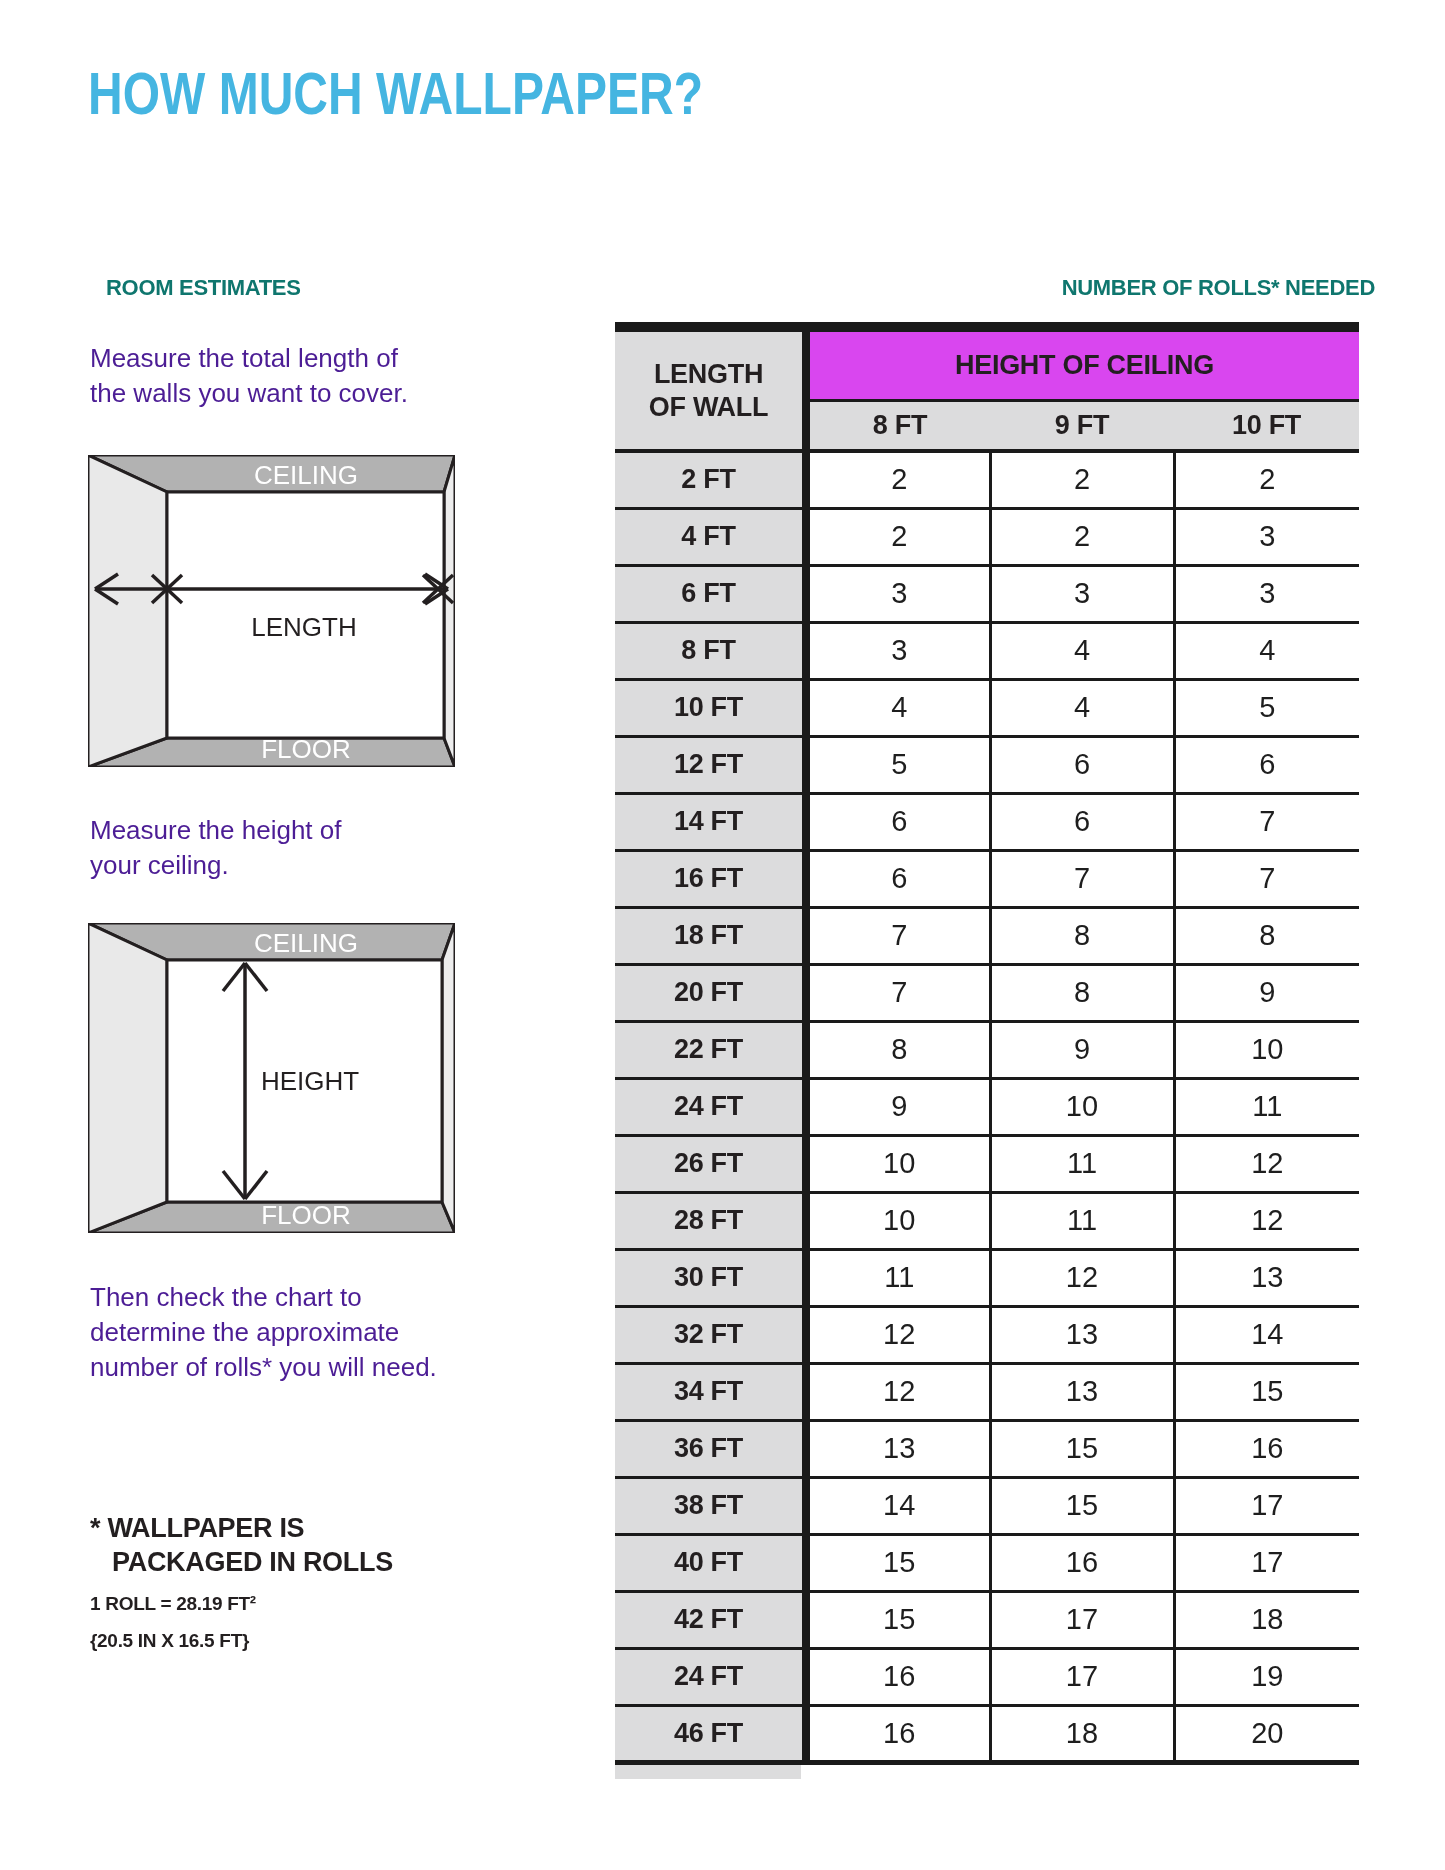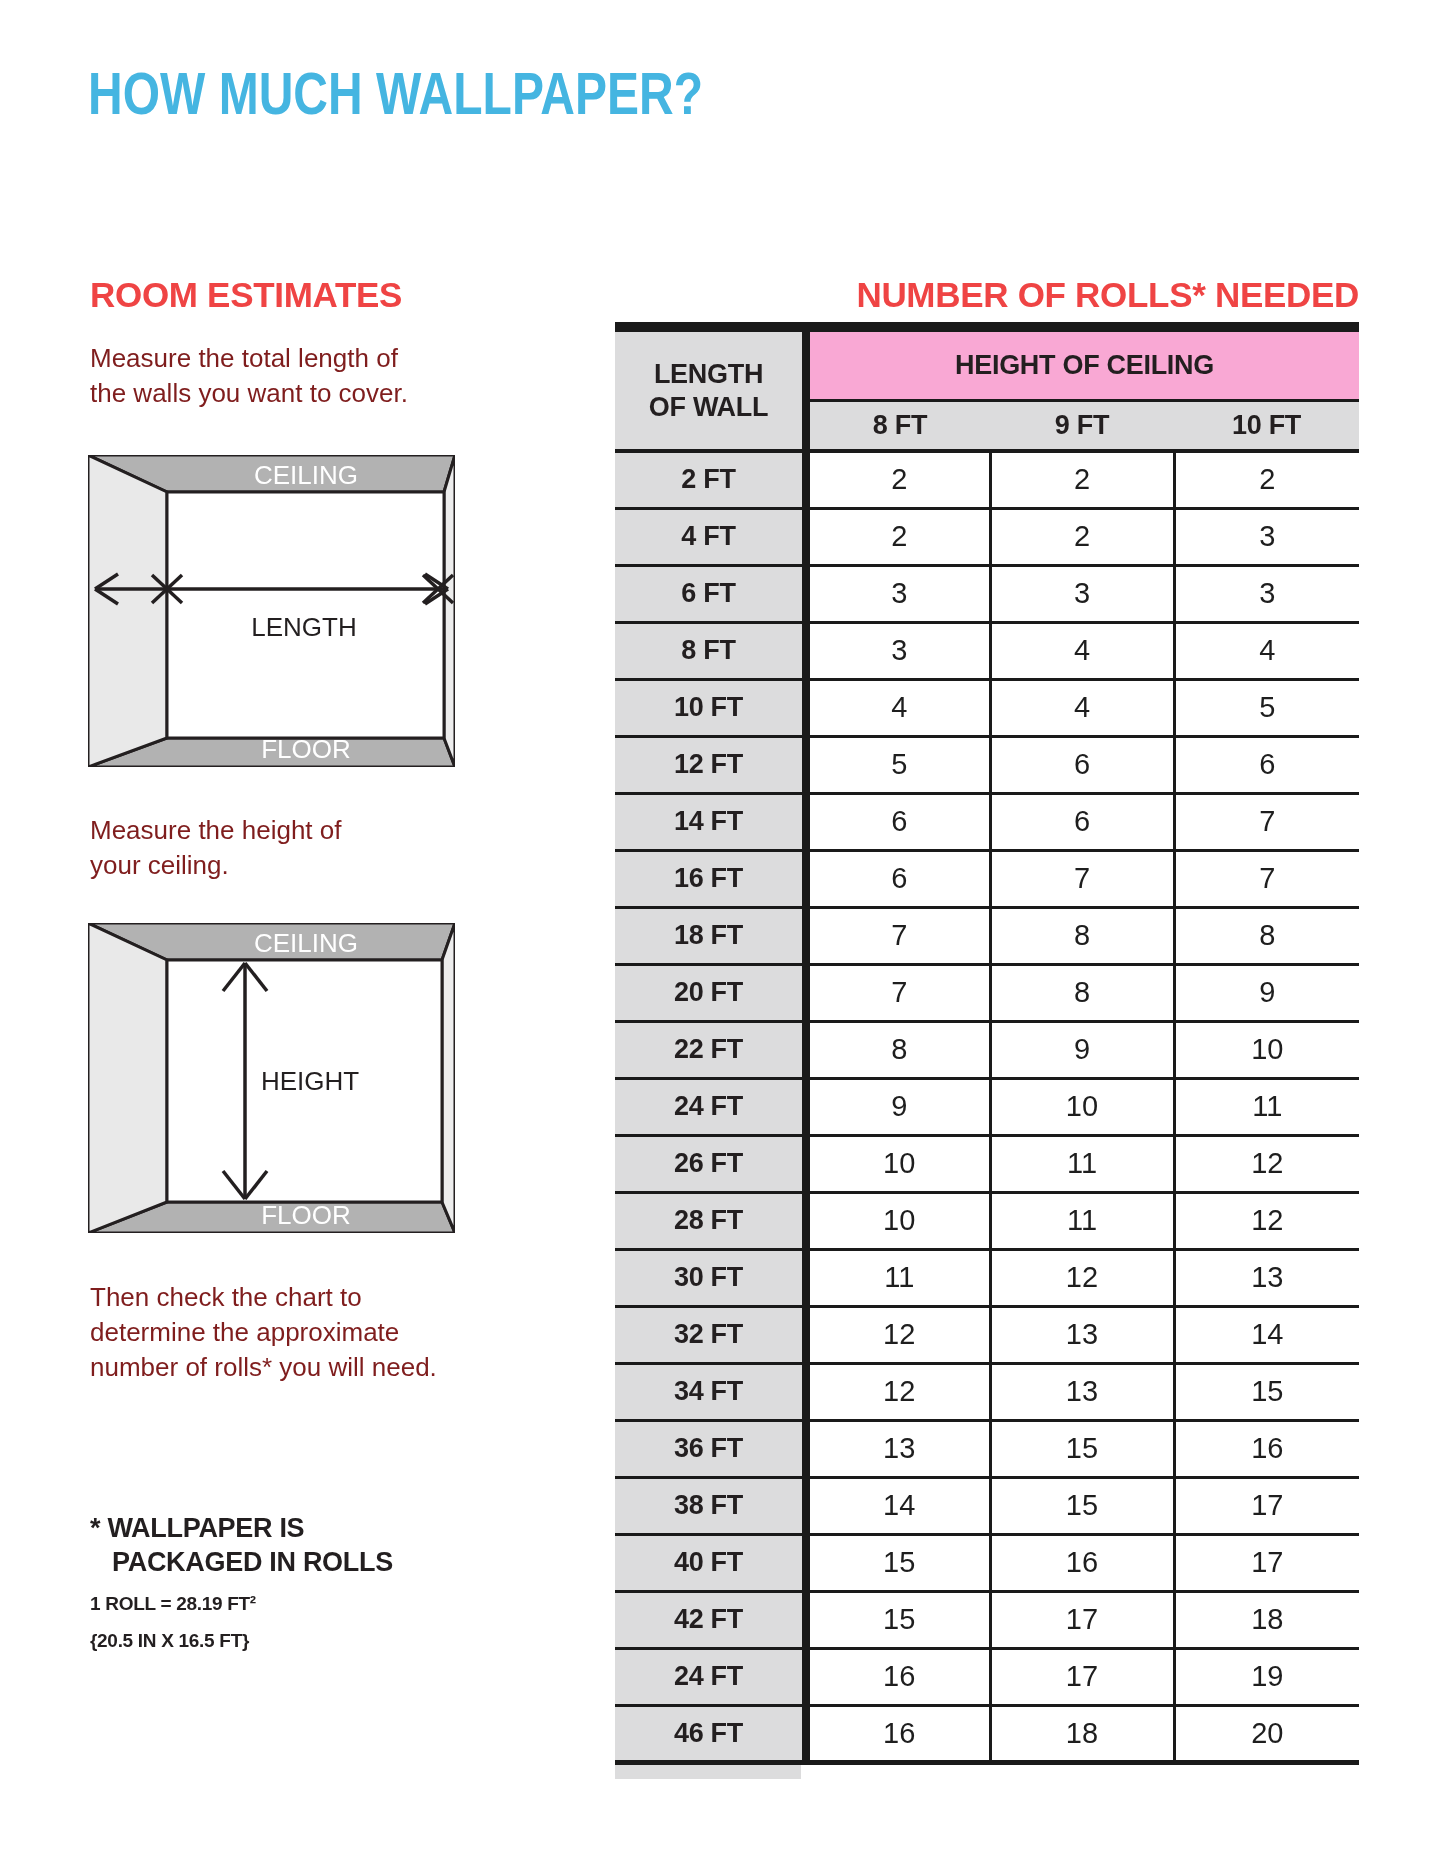--- a/index.html
+++ b/index.html
@@ -19,35 +19,36 @@
     font-weight: bold;
     line-height: 64px;
     color: #45b5e1;
     white-space: nowrap;
     transform: scaleX(0.80);
     transform-origin: 0 50%;
     letter-spacing: 0px;
   }
   .section-heading {
     position: absolute;
-    font-size: 35px;
+    font-size: 22px;
     font-weight: bold;
-    color: #ef4444;
+    color: #0f766e;
     letter-spacing: -0.3px;
     white-space: nowrap;
+    margin-left: 16px;
   }
   .heading-left { left: 90px; top: 275px; }
   .heading-right { left: 615px; top: 275px; width: 744px; text-align: right; }
   .para {
     position: absolute;
     left: 90px;
     font-size: 26px;
     line-height: 35px;
     white-space: pre-line;
-    color: #7f1d1d;
+    color: #4c1d95;
   }
   .para1 { top: 341px; }
   .para2 { top: 813px; }
   .para3 { top: 1280px; }
   .footnote {
     position: absolute;
     left: 90px; top: 1487px;
     font-size: 27px;
     font-weight: bold;
     line-height: 34px;
@@ -83,21 +84,21 @@
   .lw-head {
     background: #dcdcdd;
     border-right: 8px solid #1a1a1a;
     border-bottom: 4px solid #1a1a1a;
     font-size: 27px; font-weight: bold;
     line-height: 33px;
     white-space: pre-line;
     letter-spacing: -0.3px;
   }
   .hoc {
-    background: #f9a8d4;
+    background: #d946ef;
     border-bottom: 3px solid #1a1a1a;
     font-size: 27px; font-weight: bold;
     letter-spacing: -0.3px;
   }
   tr.h2 th {
     background: #dcdcdd;
     border-bottom: 4px solid #1a1a1a;
     font-size: 27px; font-weight: bold;
     letter-spacing: -0.3px;
   }

